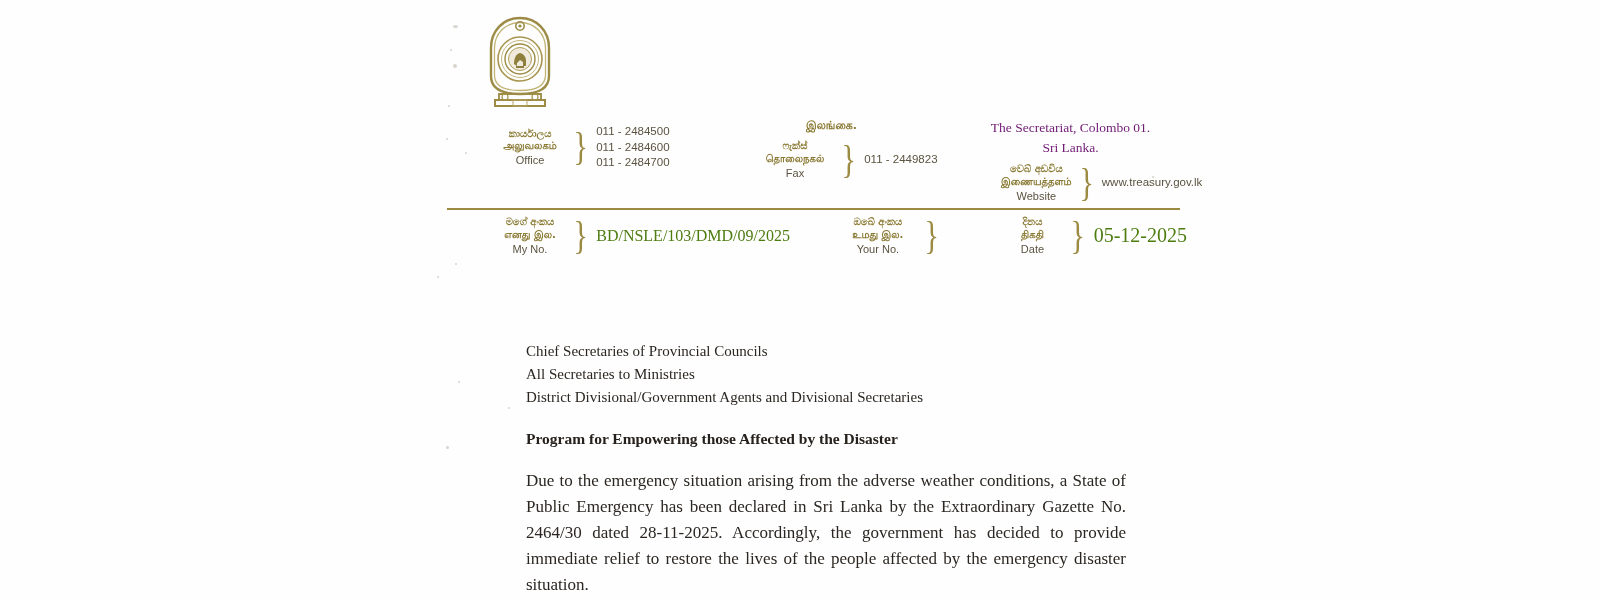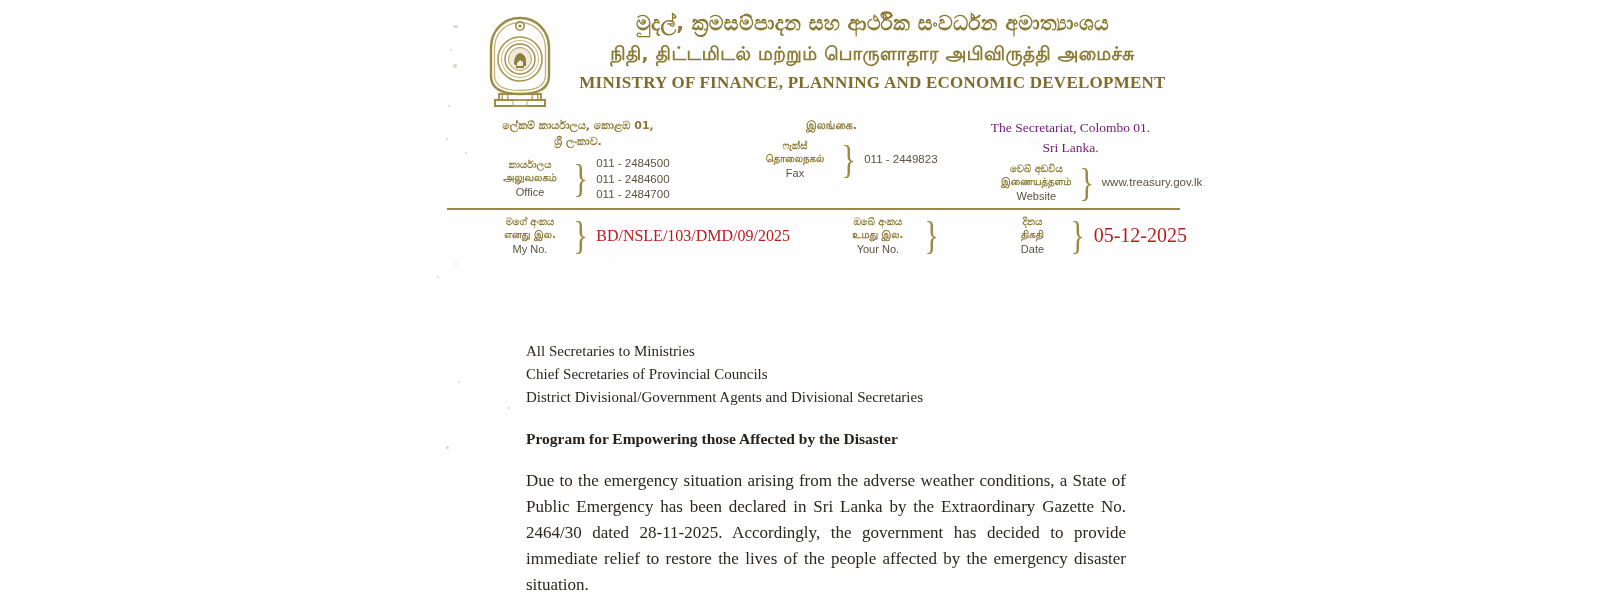--- a/index.html
+++ b/index.html
@@ -182,21 +182,21 @@
     left: 447px;
     top: 216px;
     width: 740px;
     display: flex;
     align-items: center;
   }
   .ref-group { display: flex; align-items: center; }
   .ref-value {
     font-family: "Liberation Serif", serif;
     font-size: 16px;
-    color: #b91c1c;
+    color: #4d7c0f;
     white-space: nowrap;
   }
   .ref-value.small {
     font-size: 20px;
   }
   .sp-a { width: 36px; }
   .sp-b { width: 142px; }
 
   
   .body-area {
@@ -275,35 +275,26 @@
           <circle cx="37" cy="12" r="4.2" fill="none" stroke="#9c8b45" stroke-width="1.6"></circle>
           <circle cx="37" cy="12" r="1.6" fill="#9c8b45"></circle>
 
           <path d="M16 80 L58 80 L58 86 L16 86 Z" fill="none" stroke="#9c8b45" stroke-width="1.8"></path>
           <path d="M12 86 L62 86 L62 92 L12 92 Z" fill="none" stroke="#9c8b45" stroke-width="2"></path>
           <circle cx="22" cy="83" r="3" fill="none" stroke="#a8964f" stroke-width="1.2"></circle>
           <circle cx="52" cy="83" r="3" fill="none" stroke="#a8964f" stroke-width="1.2"></circle>
           <path d="M30 86 L44 86 L44 92 L30 92 Z" fill="none" stroke="#b5a565" stroke-width="1"></path>
         </svg>
       </div>
-      <div class="titles">
-        <div class="t-sinhala">මුදල්, ක්‍රමසම්පාදන සහ ආර්ථික සංවර්ධන අමාත්‍යාංශය</div>
-        <div class="t-tamil">நிதி, திட்டமிடல் மற்றும் பொருளாதார அபிவிருத்தி அமைச்சு</div>
-        <div class="t-english">MINISTRY OF FINANCE, PLANNING AND ECONOMIC DEVELOPMENT</div>
-      </div>
     </div>
   </div>
 
   <div class="addr-block">
 
     <div class="addr-col c1">
-      <div class="addr-lines">
-        <div class="si">ලේකම් කාර්යාලය, කොළඹ 01,</div>
-        <div class="si">ශ්‍රී ලංකාව.</div>
-      </div>
       <div class="kv">
         <div class="kv-labels">
           <span class="si">කාර්යාලය</span>
           <span class="ta">அலுவலகம்</span>
           <span class="en">Office</span>
         </div>
         <div class="brace">}</div>
         <div class="kv-vals">
           <span>011 - 2484500</span>
           <span>011 - 2484600</span>
@@ -384,22 +375,22 @@
       </div>
       <div class="brace">}</div>
       <div class="ref-value small">05-12-2025</div>
     </div>
   </div>
 
   <div class="body-area">
 
 
     <div class="recipients">
+      <div>Chief Secretaries of Provincial Councils</div>
       <div>All Secretaries to Ministries</div>
-      <div>Chief Secretaries of Provincial Councils</div>
       <div>District Divisional/Government Agents and Divisional Secretaries</div>
     </div>
 
     <div class="subject">Program for Empowering those Affected by the Disaster</div>
 
     <div class="para">Due to the emergency situation arising from the adverse weather conditions, a State of Public Emergency has been declared in Sri Lanka by the Extraordinary Gazette No. 2464/30 dated 28-11-2025. Accordingly, the government has decided to provide immediate relief to restore the lives of the people affected by the emergency disaster situation.</div>
   </div>
 
 </div>
 

